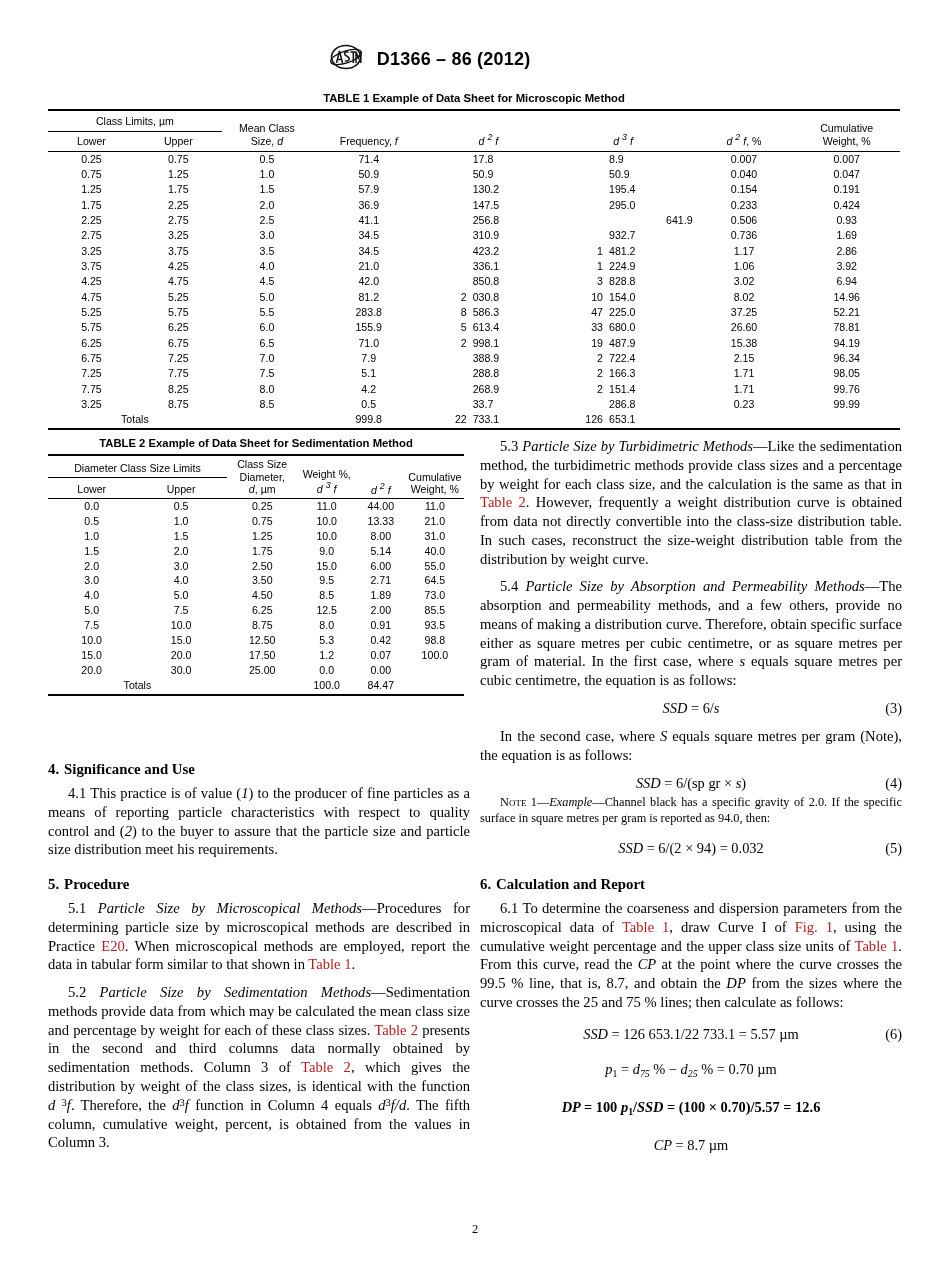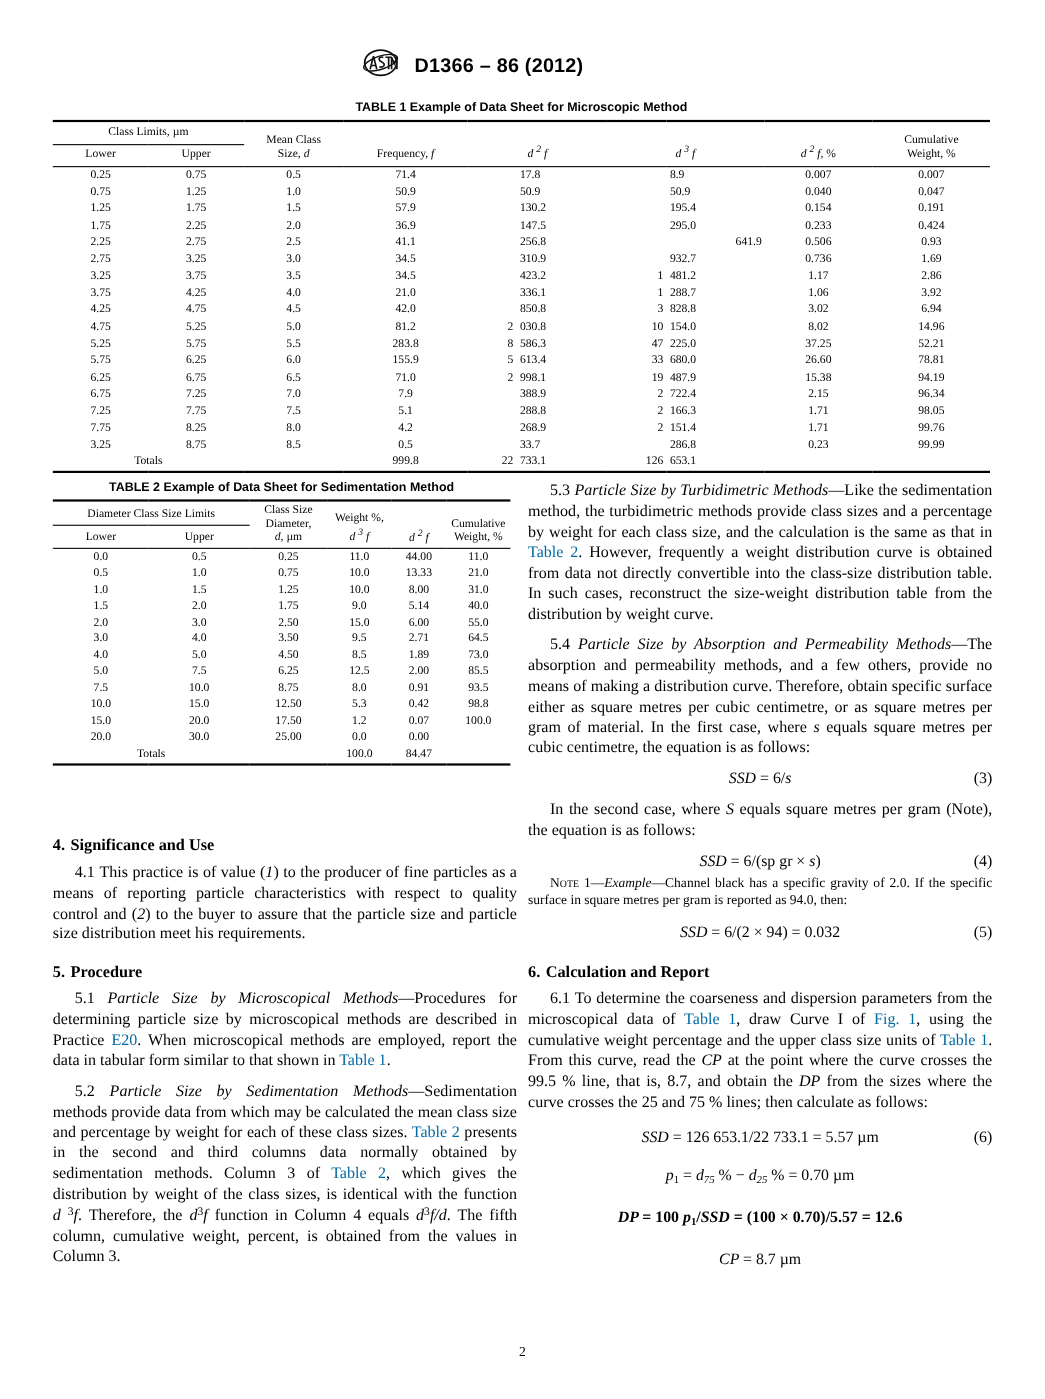--- a/index.html
+++ b/index.html
@@ -40,21 +40,21 @@
   
   .tbl-caption {
     font-family: "Liberation Sans", sans-serif;
     font-weight: bold;
     font-size: 11.3px;
     text-align: center;
     margin-bottom: 5px;
   }
   table.data {
     border-collapse: collapse;
-    font-family: Liberation Serif, serif;
+    font-family: Liberation Sans, sans-serif;
     font-size: 10.6px;
     width: 100%;
   }
   table.data td, table.data th {
     padding: 0;
     font-weight: normal;
   }
   .rule-double-top { border-top: 2.4px solid #000; }
 
   
@@ -105,21 +105,21 @@
     font-size: 14.8px;
     margin: 0 0 5px 0;
     text-align: left;
   }
   .sec-head .sec-num { margin-right: 5px; }
   p.para {
     margin: 0 0 9px 0;
     text-indent: 20px;
   }
   .it { font-style: italic; }
-  .ref { color: #0369a1; }
+  .ref { color: #b91c1c; }
   .note-para {
     margin: 2px 0 9px 0;
     font-size: 12.3px;
     text-indent: 20px;
     text-align: justify;
     line-height: 1.28;
   }
   .smallcaps { font-variant: small-caps; font-size: 12.3px;}
 
   
@@ -294,21 +294,21 @@
             <td>2.86</td>
           </tr>
           <tr>
             <td>3.75</td>
             <td>4.25</td>
             <td>4.0</td>
             <td>21.0</td>
             <td style="text-align:right;padding-right:3px"></td>
             <td style="text-align:left;padding-left:3px">336.1</td>
             <td style="text-align:right;padding-right:3px">1</td>
-            <td style="text-align:left;padding-left:3px">288.7</td>
+            <td style="text-align:left;padding-left:3px">224.9</td>
             <td>1.06</td>
             <td>3.92</td>
           </tr>
           <tr>
             <td>4.25</td>
             <td>4.75</td>
             <td>4.5</td>
             <td>42.0</td>
             <td style="text-align:right;padding-right:3px"></td>
             <td style="text-align:left;padding-left:3px">850.8</td>

